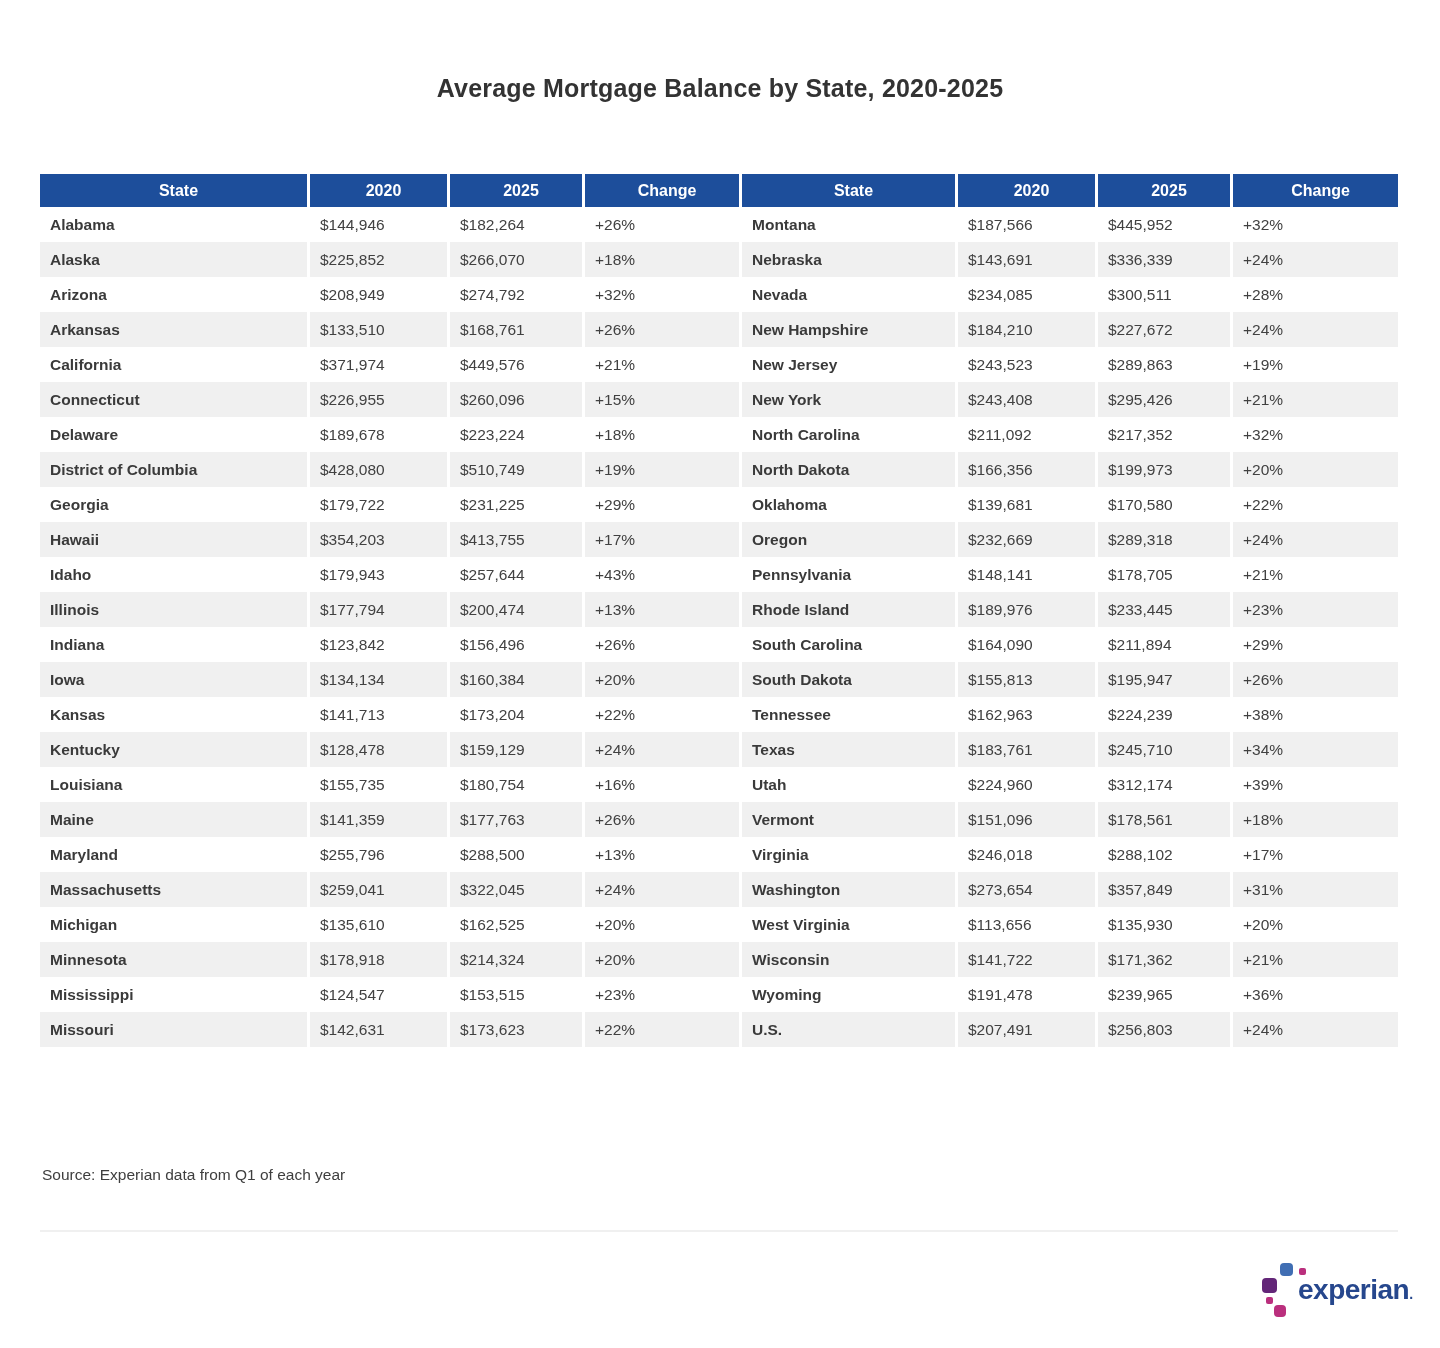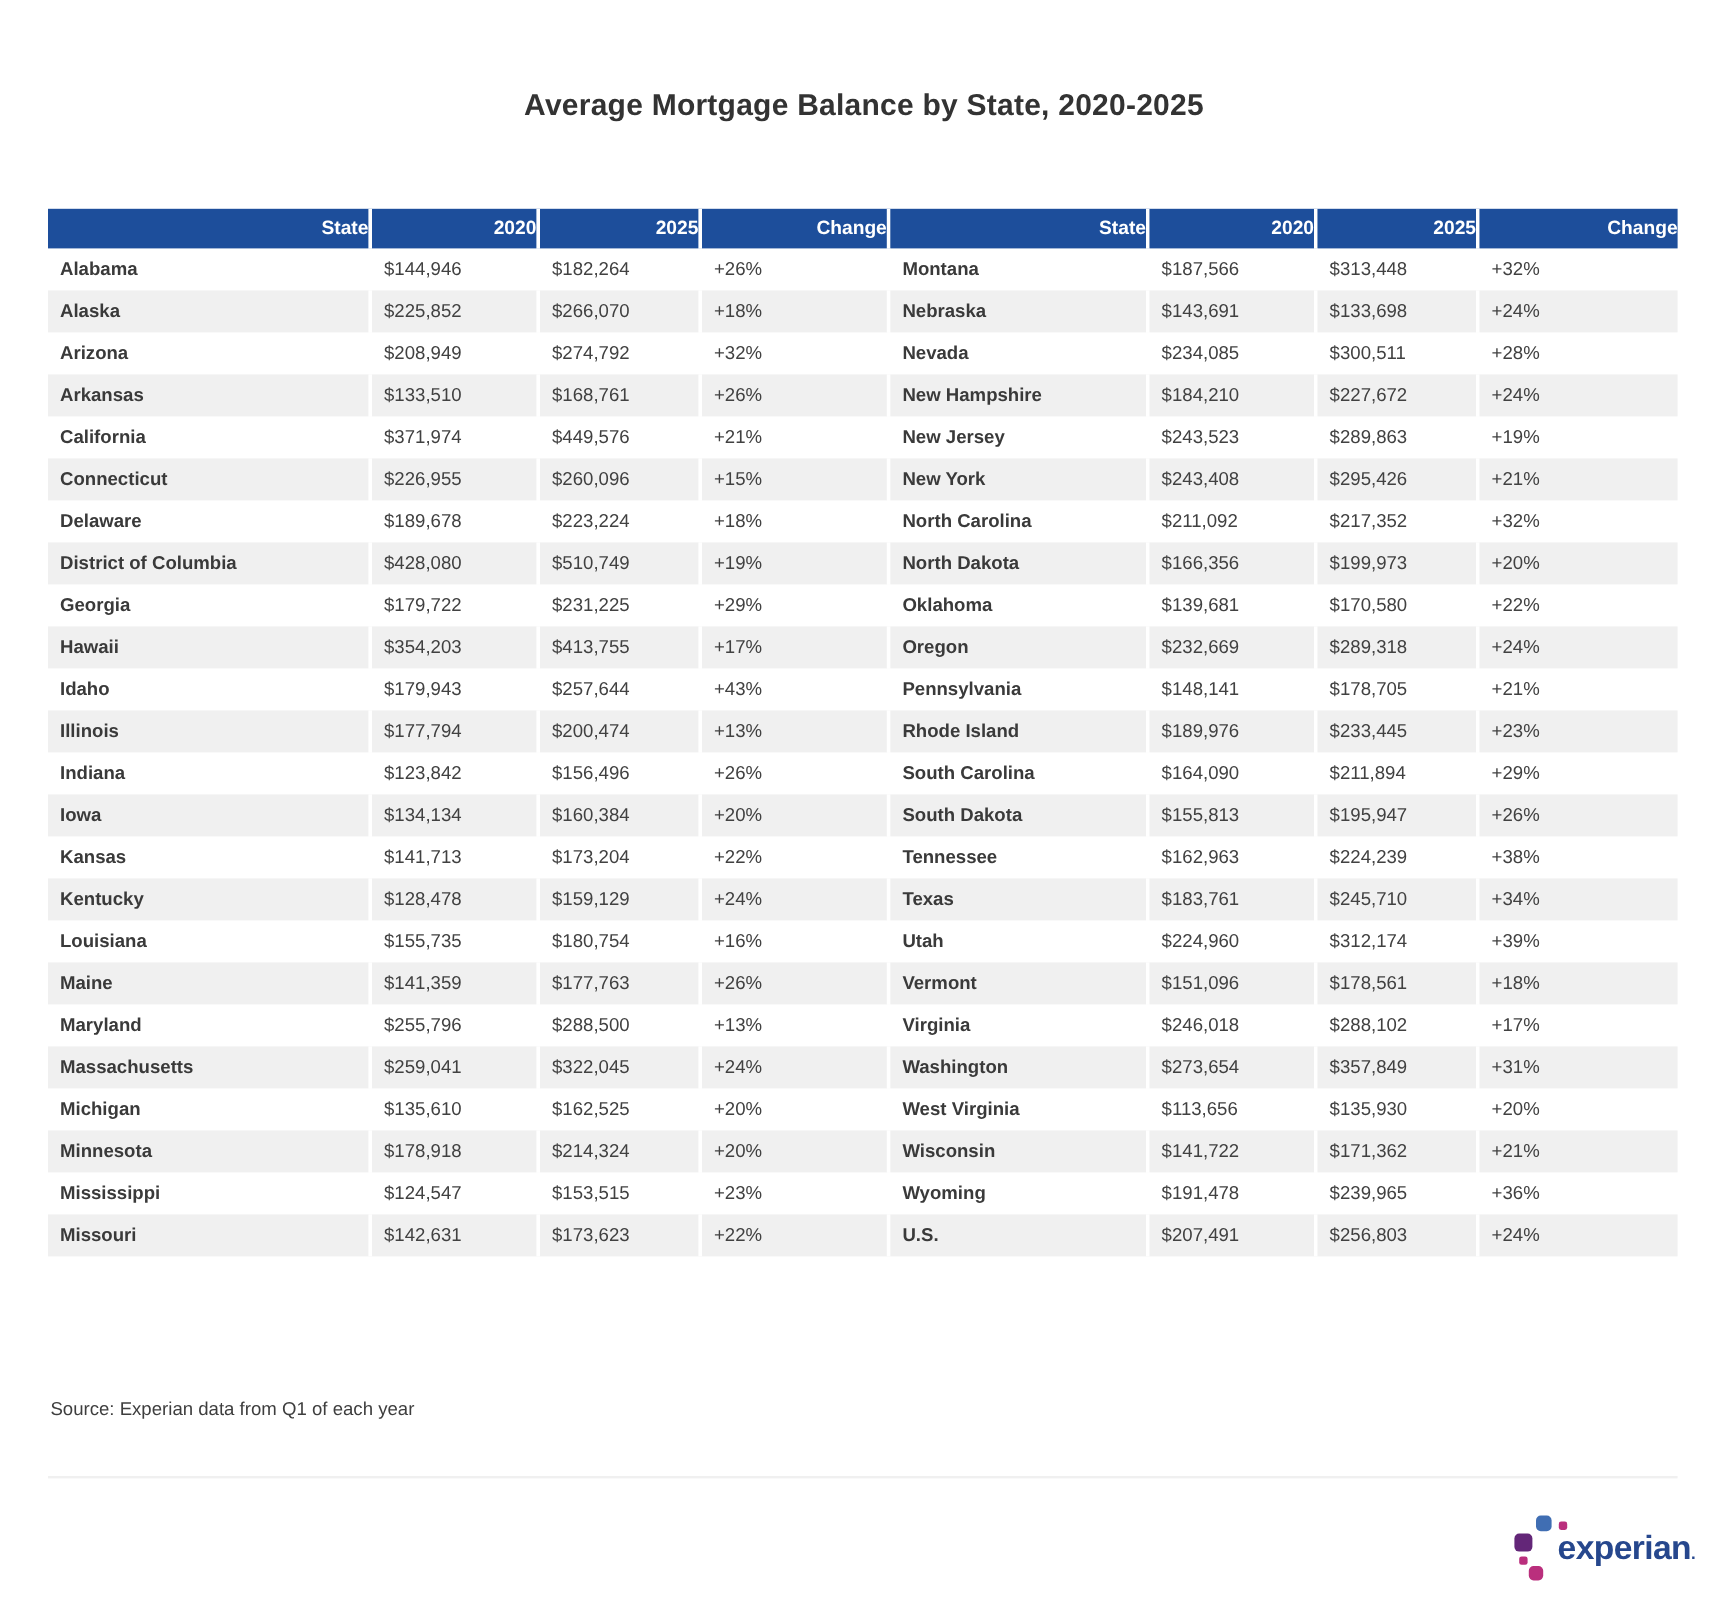--- a/index.html
+++ b/index.html
@@ -37,21 +37,21 @@
     width: 1358px;
     table-layout: fixed;
     border-collapse: separate;
     border-spacing: 0;
   }
   table.mortgage th {
     background: #1d4e9b;
     color: #ffffff;
     font-size: 16px;
     font-weight: bold;
-    text-align: right;
+    text-align: center;
     height: 33px;
     padding: 0 0 0 10px;
     border-right: 3px solid #ffffff;
     overflow: hidden;
     white-space: nowrap;
   }
   table.mortgage th:last-child { border-right: none; }
   table.mortgage td {
     font-size: 15.5px;
     color: #414141;
@@ -137,31 +137,31 @@
         </tr>
       </thead>
       <tbody>
           <tr>
             <td class="state">Alabama</td>
             <td>$144,946</td>
             <td>$182,264</td>
             <td>+26%</td>
             <td class="state">Montana</td>
             <td>$187,566</td>
-            <td>$313,448</td>
+            <td>$445,952</td>
             <td>+32%</td>
           </tr>
           <tr>
             <td class="state">Alaska</td>
             <td>$225,852</td>
             <td>$266,070</td>
             <td>+18%</td>
             <td class="state">Nebraska</td>
             <td>$143,691</td>
-            <td>$133,698</td>
+            <td>$336,339</td>
             <td>+24%</td>
           </tr>
           <tr>
             <td class="state">Arizona</td>
             <td>$208,949</td>
             <td>$274,792</td>
             <td>+32%</td>
             <td class="state">Nevada</td>
             <td>$234,085</td>
             <td>$300,511</td>

